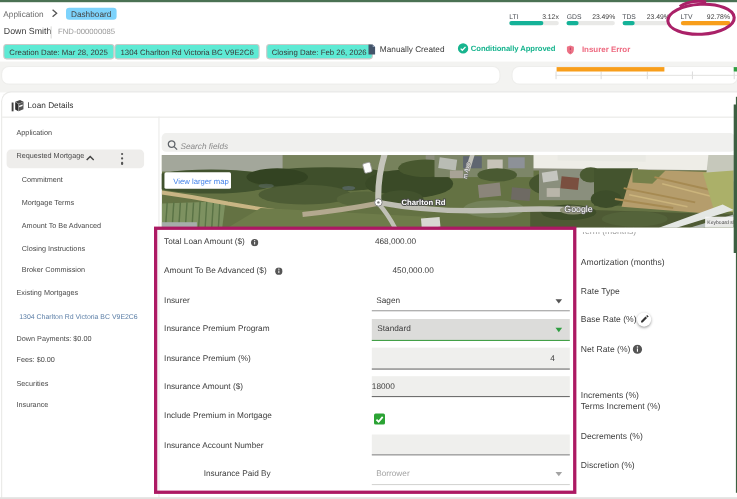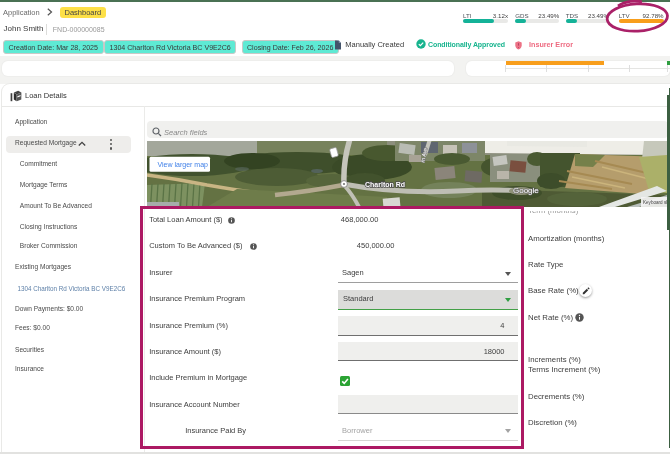--- a/index.html
+++ b/index.html
@@ -22,23 +22,23 @@
 <body>
 
 <div class="abs" style="left:0;top:0;width:670px;height:2px;background:#4a7153;"></div>
 
 <div class="abs" style="left:0;top:55.5px;width:670px;height:28.5px;background:#f3f3f1;"></div>
 
 <div class="abs" style="left:3px;top:7.5px;font-size:7.5px;line-height:9px;color:#6b6b6b;">Application</div>
 <svg class="abs" style="left:46px;top:8px;" width="7" height="8" viewBox="0 0 7 8">
     <path d="M1.8 0.8 L5.5 4 L1.8 7.2" stroke="#555" stroke-width="1.2" fill="none"></path>
   </svg>
-<div class="abs" style="left:59.5px;top:6.5px;height:11px;background:#fde047;border-radius:3px;padding:0 5px;font-size:7.5px;line-height:11px;color:#444;">Dashboard</div>
-
-<div class="abs" style="left:3.5px;top:24px;font-size:8px;line-height:10px;color:#3a3a3a;">John Smith</div>
+<div class="abs" style="left:59.5px;top:6.5px;height:11px;background:#7dd3fc;border-radius:3px;padding:0 5px;font-size:7.5px;line-height:11px;color:#444;">Dashboard</div>
+
+<div class="abs" style="left:3.5px;top:24px;font-size:8px;line-height:10px;color:#3a3a3a;">Down Smith</div>
 <div class="abs" style="left:46px;top:23.5px;width:1px;height:11px;background:#dcdcda;"></div>
 <div class="abs" style="left:52.8px;top:24.5px;font-size:7px;line-height:9px;color:#999;">FND-000000085</div>
 
 <div class="abs" style="left:463px;top:10px;width:206px;height:16px;">
   <div class="mlab" style="left:0px;top:2px;">LTI</div>
   <div class="mval" style="left:15px;top:2px;width:30px;">3.12x</div>
   <div class="bar" style="left:0px;width:45px;">
       <div class="fill" style="width:30.5px;background:#14b298;"></div>
     </div>
 
@@ -271,21 +271,21 @@
 <div class="rlbl" style="top:417.8px;">Discretion (%)</div>
 
 <div class="lbl" style="left:149.2px;top:215.4px;">Total Loan Amount ($)</div>
 <svg class="abs" style="left:227.5px;top:217px;" width="7" height="7" viewBox="0 0 8 8">
     <circle cx="4" cy="4" r="3.8" fill="#555"></circle>
     <path d="M4 3.4 v2.6" stroke="#fff" stroke-width="1"></path>
     <circle cx="4" cy="2" r="0.65" fill="#fff"></circle>
   </svg>
 <div class="lbl" style="left:340.8px;top:215.4px;">468,000.00</div>
 
-<div class="lbl" style="left:149.2px;top:241.4px;">Custom To Be Advanced ($)</div>
+<div class="lbl" style="left:149.2px;top:241.4px;">Amount To Be Advanced ($)</div>
 <svg class="abs" style="left:250px;top:242.8px;" width="7" height="7" viewBox="0 0 8 8">
     <circle cx="4" cy="4" r="3.8" fill="#555"></circle>
     <path d="M4 3.4 v2.6" stroke="#fff" stroke-width="1"></path>
     <circle cx="4" cy="2" r="0.65" fill="#fff"></circle>
   </svg>
 <div class="lbl" style="left:340.8px;top:241.4px;margin-left:16px;">450,000.00</div>
 
 <div class="lbl" style="left:149.2px;top:268px;">Insurer</div>
 <div class="fld" style="top:264px;height:19px;border-bottom:1px solid #9e9e9e;"></div>
 <div class="lbl" style="left:342px;top:268px;">Sagen</div>
@@ -295,21 +295,21 @@
 <div class="fld" style="top:290px;height:19.5px;background:#dcdcda;border-bottom:1.5px solid #43a047;"></div>
 <div class="lbl" style="left:343px;top:294.4px;">Standard</div>
 <div class="caret" style="left:505px;top:298px;border-top-color:#2f9e41;"></div>
 
 <div class="lbl" style="left:149.2px;top:320.7px;">Insurance Premium (%)</div>
 <div class="fld" style="top:316px;height:20px;background:#efefed;border-bottom:1px solid #6f6f6f;"></div>
 <div class="lbl" style="left:338px;top:320.7px;width:166.5px;text-align:right;">4</div>
 
 <div class="lbl" style="left:149.2px;top:347px;">Insurance Amount ($)</div>
 <div class="fld" style="top:342px;height:19px;background:#efefed;border-bottom:1px solid #6f6f6f;"></div>
-<div class="lbl" style="left:338px;top:347px;width:166.5px;text-align:right;">18000</div>
+<div class="lbl" style="left:338px;top:347px;width:166.5px;">18000</div>
 
 <div class="lbl" style="left:149.2px;top:373.3px;">Include Premium in Mortgage</div>
 <div class="abs" style="left:339.5px;top:375.5px;width:10px;height:10.5px;border-radius:1.5px;background:#2ba334;">
   <svg width="10" height="10.5" viewBox="0 0 10 10.5" style="display:block;">
       <path d="M2.2 5.4 L4.2 7.4 L7.9 3" stroke="#fff" stroke-width="1.6" fill="none"></path>
     </svg>
 </div>
 
 <div class="lbl" style="left:149.2px;top:399.6px;">Insurance Account Number</div>
 <div class="fld" style="top:395px;height:19px;background:#efefed;border-bottom:1px solid #8a8a8a;"></div>

